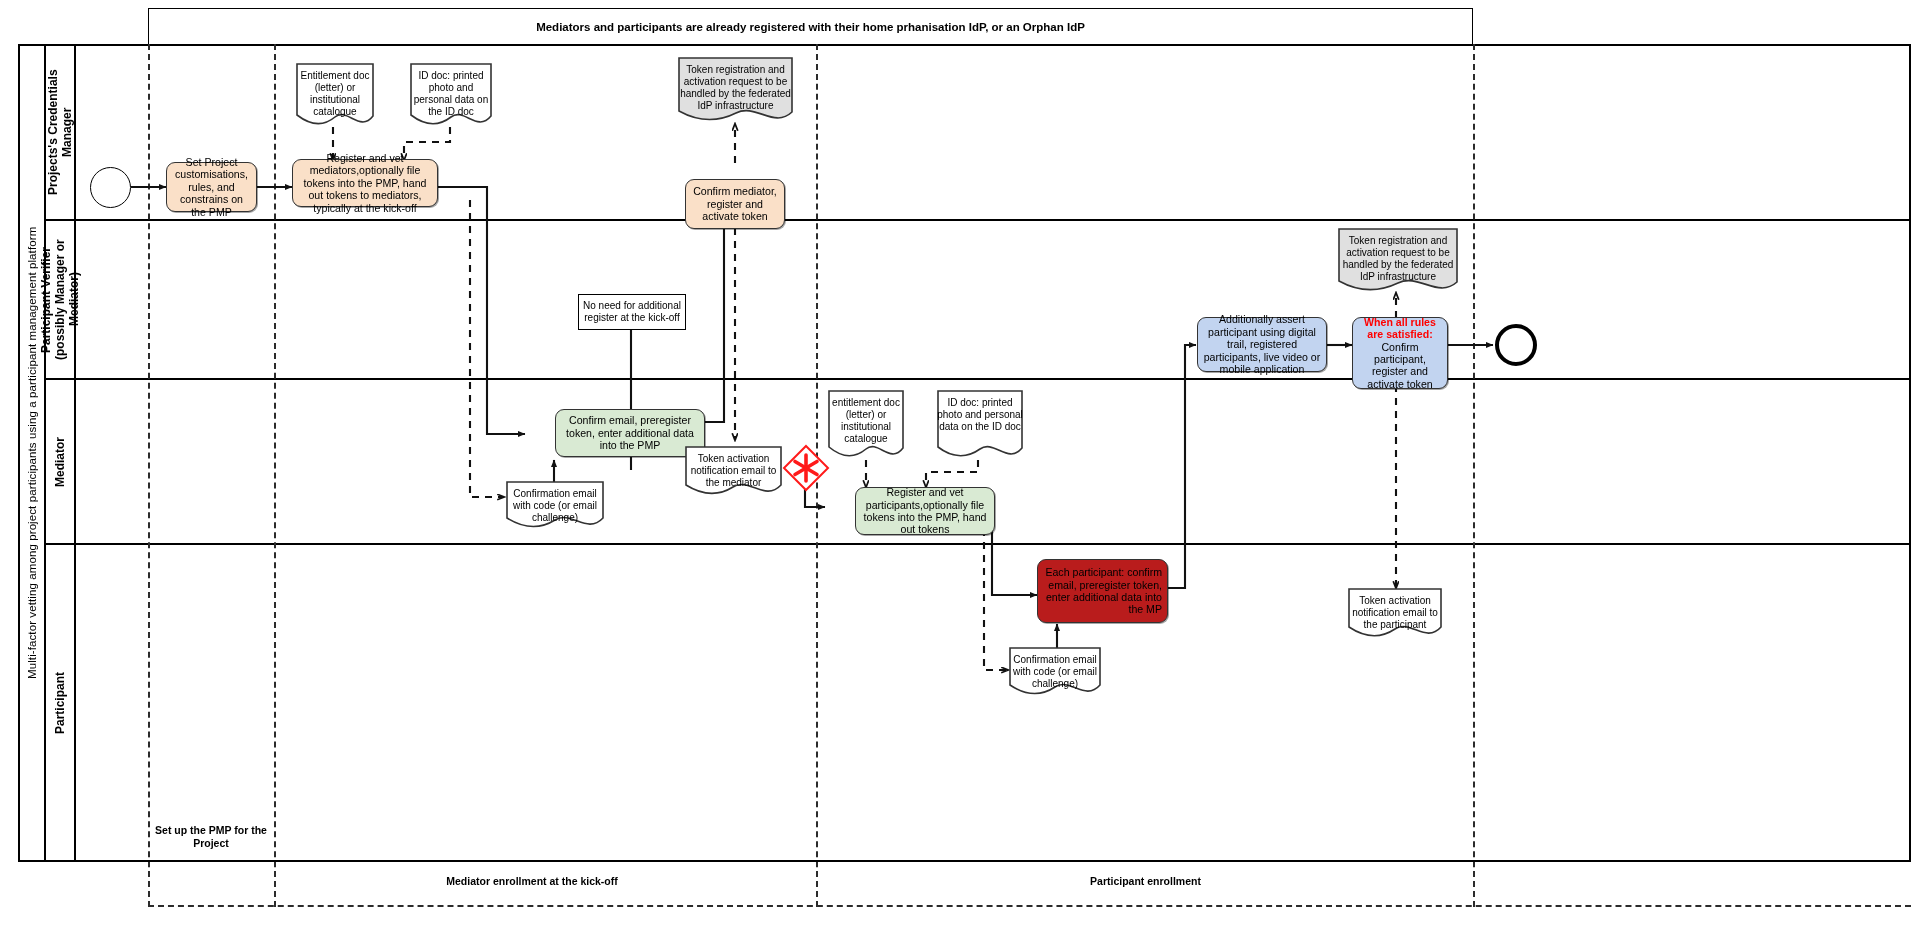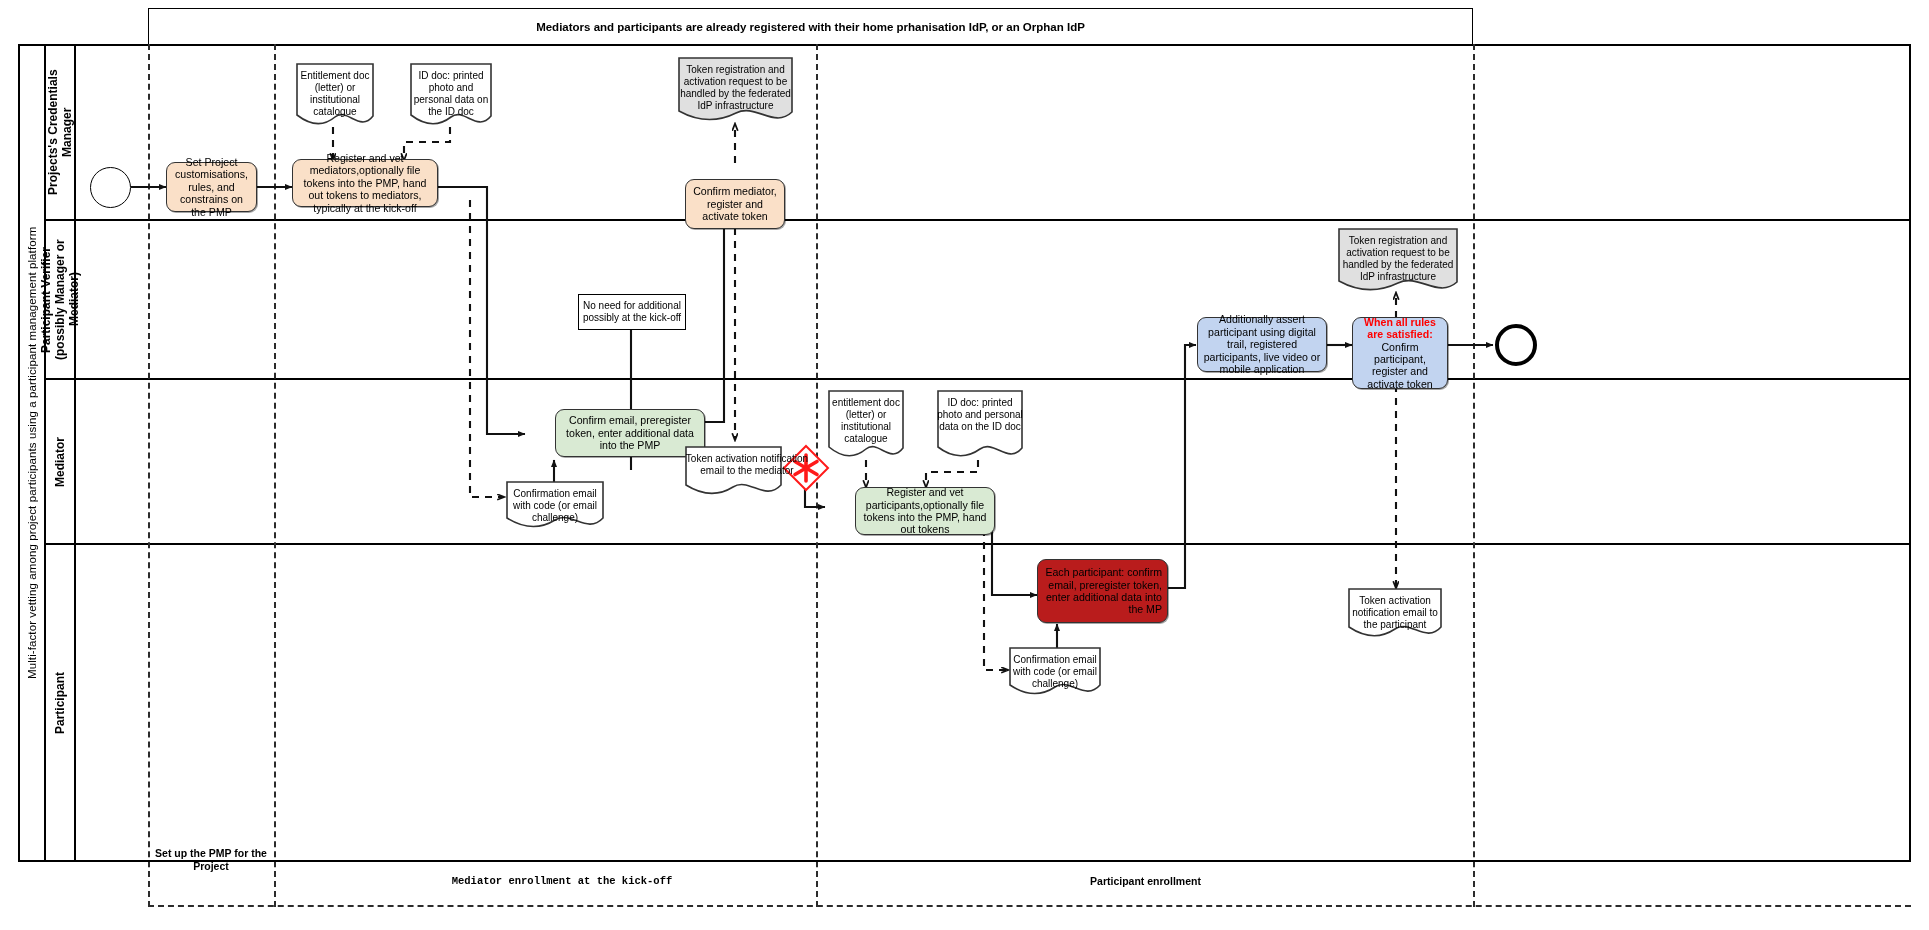--- a/index.html
+++ b/index.html
@@ -99,24 +99,24 @@
   <div class="abs lane-sep" style="left:46px;top:543px;width:1863px;height:2px;"></div>
 
   <div class="abs phase-line" style="left:148px;top:44px;width:0;height:863px;"></div>
   <div class="abs phase-line" style="left:274px;top:44px;width:0;height:863px;"></div>
   <div class="abs phase-line" style="left:816px;top:44px;width:0;height:863px;"></div>
   <div class="abs phase-line" style="left:1473px;top:44px;width:0;height:863px;"></div>
 
   <div class="abs phase-hline" style="left:18px;top:860px;width:1893px;height:0;"></div>
   <div class="abs phase-bottom" style="left:148px;top:905px;width:1763px;height:0;"></div>
 
-  <div class="abs phase-label" style="left:150px;top:847px;width:122px;">
+  <div class="abs phase-label" style="left:150px;top:824px;width:122px;">
     <span>Set up the PMP for the Project</span>
   </div>
-  <div class="abs phase-label" style="left:294px;top:875px;width:536px;font-family:Liberation Mono, monospace;">
+  <div class="abs phase-label" style="left:264px;top:875px;width:536px;">
     <span>Mediator enrollment at the kick-off</span>
   </div>
   <div class="abs phase-label" style="left:820px;top:875px;width:651px;">
     <span>Participant enrollment</span>
   </div>
 
   <svg id="wires">
     <defs>
       <marker id="ah" markerWidth="9" markerHeight="9" refX="7.4" refY="3.2" orient="auto" markerUnits="userSpaceOnUse">
         <path d="M0,0 L7.8,3.2 L0,6.4 z" fill="#111"></path>
@@ -264,21 +264,21 @@
     <div class="txt">Token registration and activation request  to be handled by the federated IdP infrastructure</div>
   </div>
 
   <div class="doc" style="left:506px;top:481px;width:98px;height:48px;">
     <svg width="98" height="48" viewBox="0 0 98 48" preserveAspectRatio="none">
       <path d="M1,1 H97 V37 C81,54 65,29 49,39 C33,49 17,47 1,37 Z" fill="#ffffff" stroke="#333" stroke-width="1.6"></path>
     </svg>
     <div class="txt">Confirmation email with code (or email challenge)</div>
   </div>
 
-  <div class="doc" style="left:685px;top:446px;width:97px;height:51px;padding-left:27px;">
+  <div class="doc" style="left:685px;top:446px;width:97px;height:51px;">
     <svg width="97" height="51" viewBox="0 0 97 51" preserveAspectRatio="none">
       <path d="M1,1 H96 V39 C80,56 64,31 48,41 C32,51 17,49 1,39 Z" fill="#ffffff" stroke="#333" stroke-width="1.6"></path>
     </svg>
     <div class="txt">Token activation notification email to the mediator</div>
   </div>
 
   <div class="doc" style="left:828px;top:390px;width:76px;height:70px;">
     <svg width="76" height="70" viewBox="0 0 76 70" preserveAspectRatio="none">
       <path d="M1,1 H75 V58 C62,75 50,49 38,59 C26,69 13,67 1,57 Z" fill="#ffffff" stroke="#333" stroke-width="1.6"></path>
     </svg>
@@ -300,16 +300,16 @@
   </div>
 
   <div class="doc" style="left:1348px;top:588px;width:94px;height:51px;">
     <svg width="94" height="51" viewBox="0 0 94 51" preserveAspectRatio="none">
       <path d="M1,1 H93 V39 C78,56 62,31 47,41 C32,51 16,49 1,39 Z" fill="#ffffff" stroke="#333" stroke-width="1.6"></path>
     </svg>
     <div class="txt">Token activation notification email to the participant</div>
   </div>
 
   <div class="abs note" style="left:578px;top:294px;width:108px;height:36px;">
-    <span>No need for additional possibly at the kick-off</span>
+    <span>No need for additional register at the kick-off</span>
   </div>
 
 </div>
 
 </body></html>

